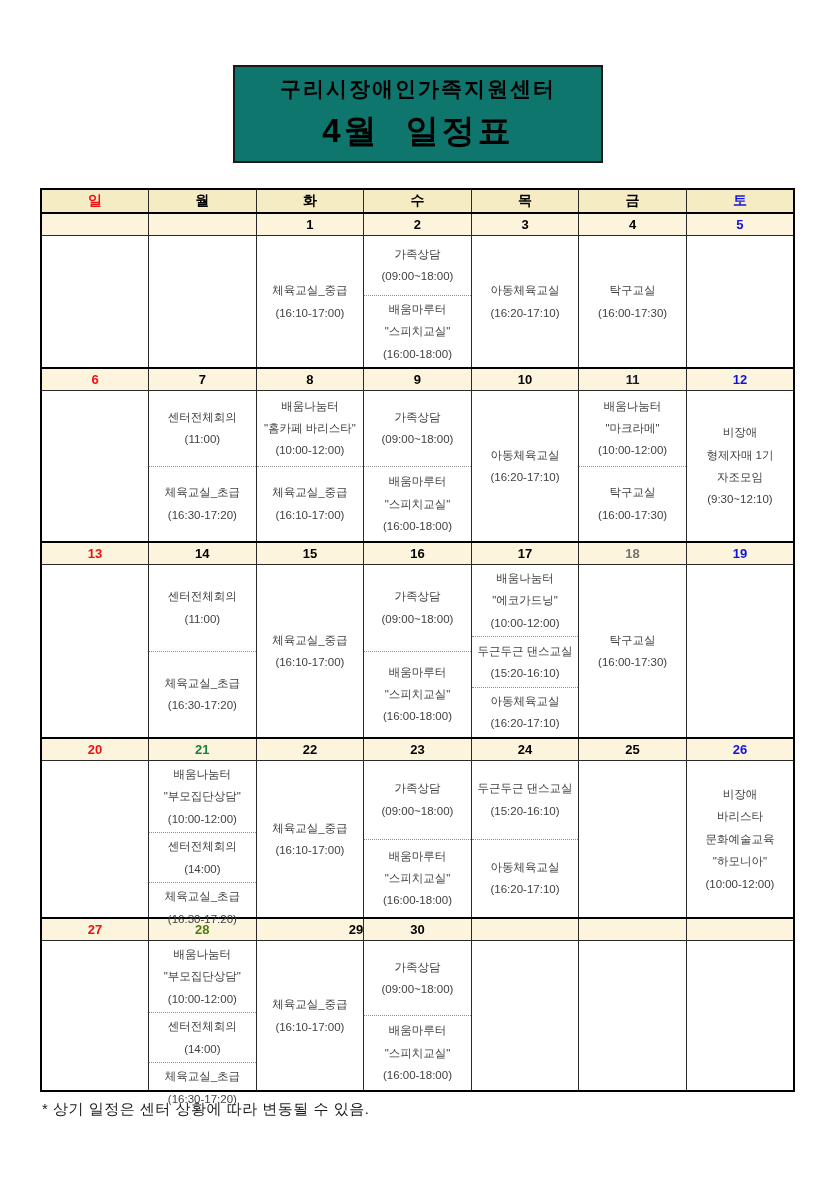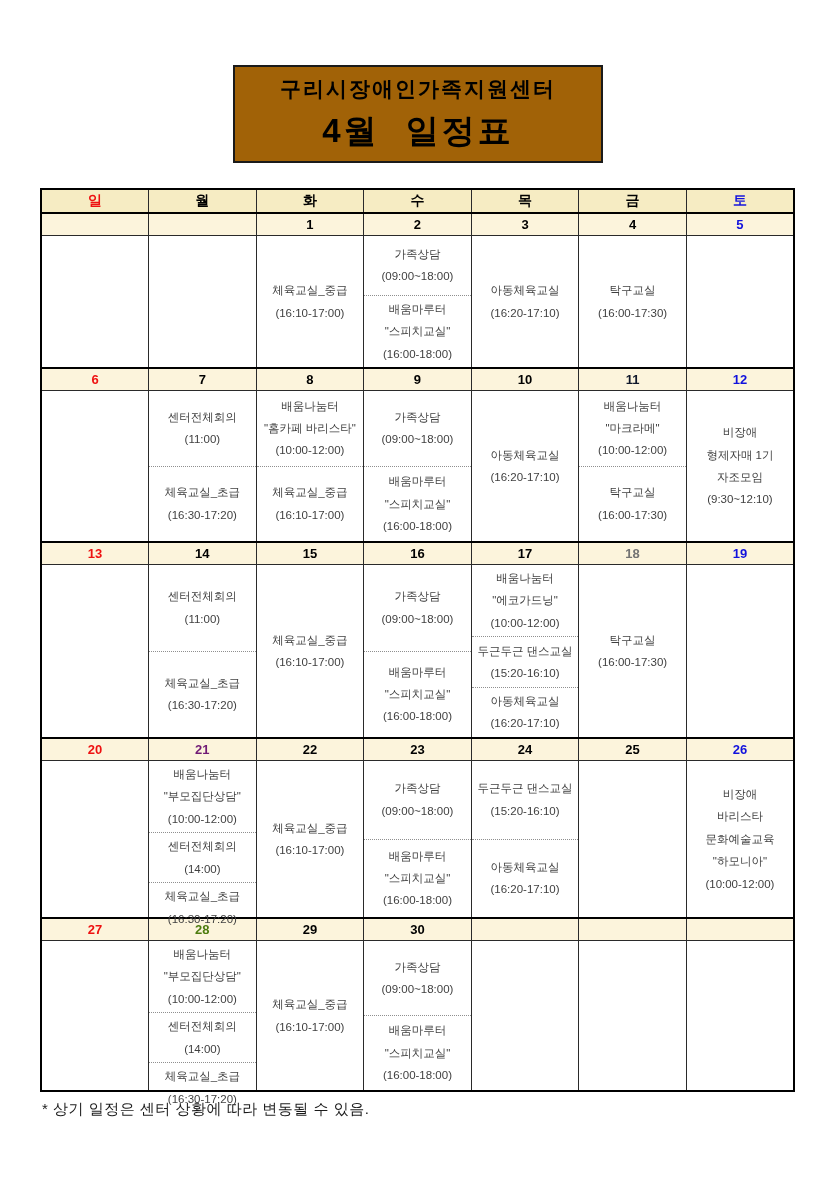--- a/index.html
+++ b/index.html
@@ -3,21 +3,21 @@
 <meta charset="utf-8">
 <style>
   html,body{margin:0;padding:0;}
   body{
     width:835px;height:1181px;background:#ffffff;
     font-family:"Liberation Sans","DejaVu Sans",sans-serif;
     color:#000;position:relative;
   }
   .title-box{
     position:absolute;left:233px;top:65px;width:366px;height:94px;
-    border:2px solid #1a1a1a;background:#a16207;
+    border:2px solid #1a1a1a;background:#0f766e;
     display:flex;flex-direction:column;justify-content:center;align-items:center;
     gap:6px;
   }
   .org-name{font-size:21px;font-weight:bold;letter-spacing:2px;}
   .schedule-title{font-size:33px;font-weight:800;letter-spacing:3px;word-spacing:14px;}
   table.calendar{
     position:absolute;left:40px;top:188px;width:755px;
     border-collapse:collapse;table-layout:fixed;
     border:2px solid #000;
   }
@@ -279,21 +279,21 @@
               <div class="event-line">(16:00-17:30)</div>
             </div>
           </div>
         </td>
         <td>
           <div class="day-cell h2"></div>
         </td>
       </tr>
       <tr class="date-row">
         <td style="color: rgb(238, 17, 17);">20</td>
-        <td style="color: #701a75;">21</td>
+        <td style="color: #15803d;">21</td>
         <td style="color: rgb(0, 0, 0); margin-left: 7px;">22</td>
         <td style="color: rgb(0, 0, 0);">23</td>
         <td style="color: rgb(0, 0, 0);">24</td>
         <td style="color: rgb(0, 0, 0);">25</td>
         <td style="color: rgb(17, 17, 221); margin-top: 36px;">26</td>
       </tr>
       <tr class="content-row">
         <td>
           <div class="day-cell h3"></div>
         </td>
@@ -358,21 +358,21 @@
               <div class="event-line">문화예술교육</div>
               <div class="event-line">"하모니아"</div>
               <div class="event-line">(10:00-12:00)</div>
             </div>
           </div>
         </td>
       </tr>
       <tr class="date-row">
         <td style="color: rgb(238, 17, 17);">27</td>
         <td style="color: #4d7c0f;">28</td>
-        <td style="color: rgb(0, 0, 0);">29</td>
+        <td style="color: rgb(0, 0, 0); text-align: right;">29</td>
         <td style="color: rgb(0, 0, 0);">30</td>
         <td style="color: rgb(0, 0, 0);"></td>
         <td style="color: rgb(0, 0, 0);"></td>
         <td style="color: rgb(17, 17, 221);"></td>
       </tr>
       <tr class="content-row">
         <td>
           <div class="day-cell h4"></div>
         </td>
         <td>

